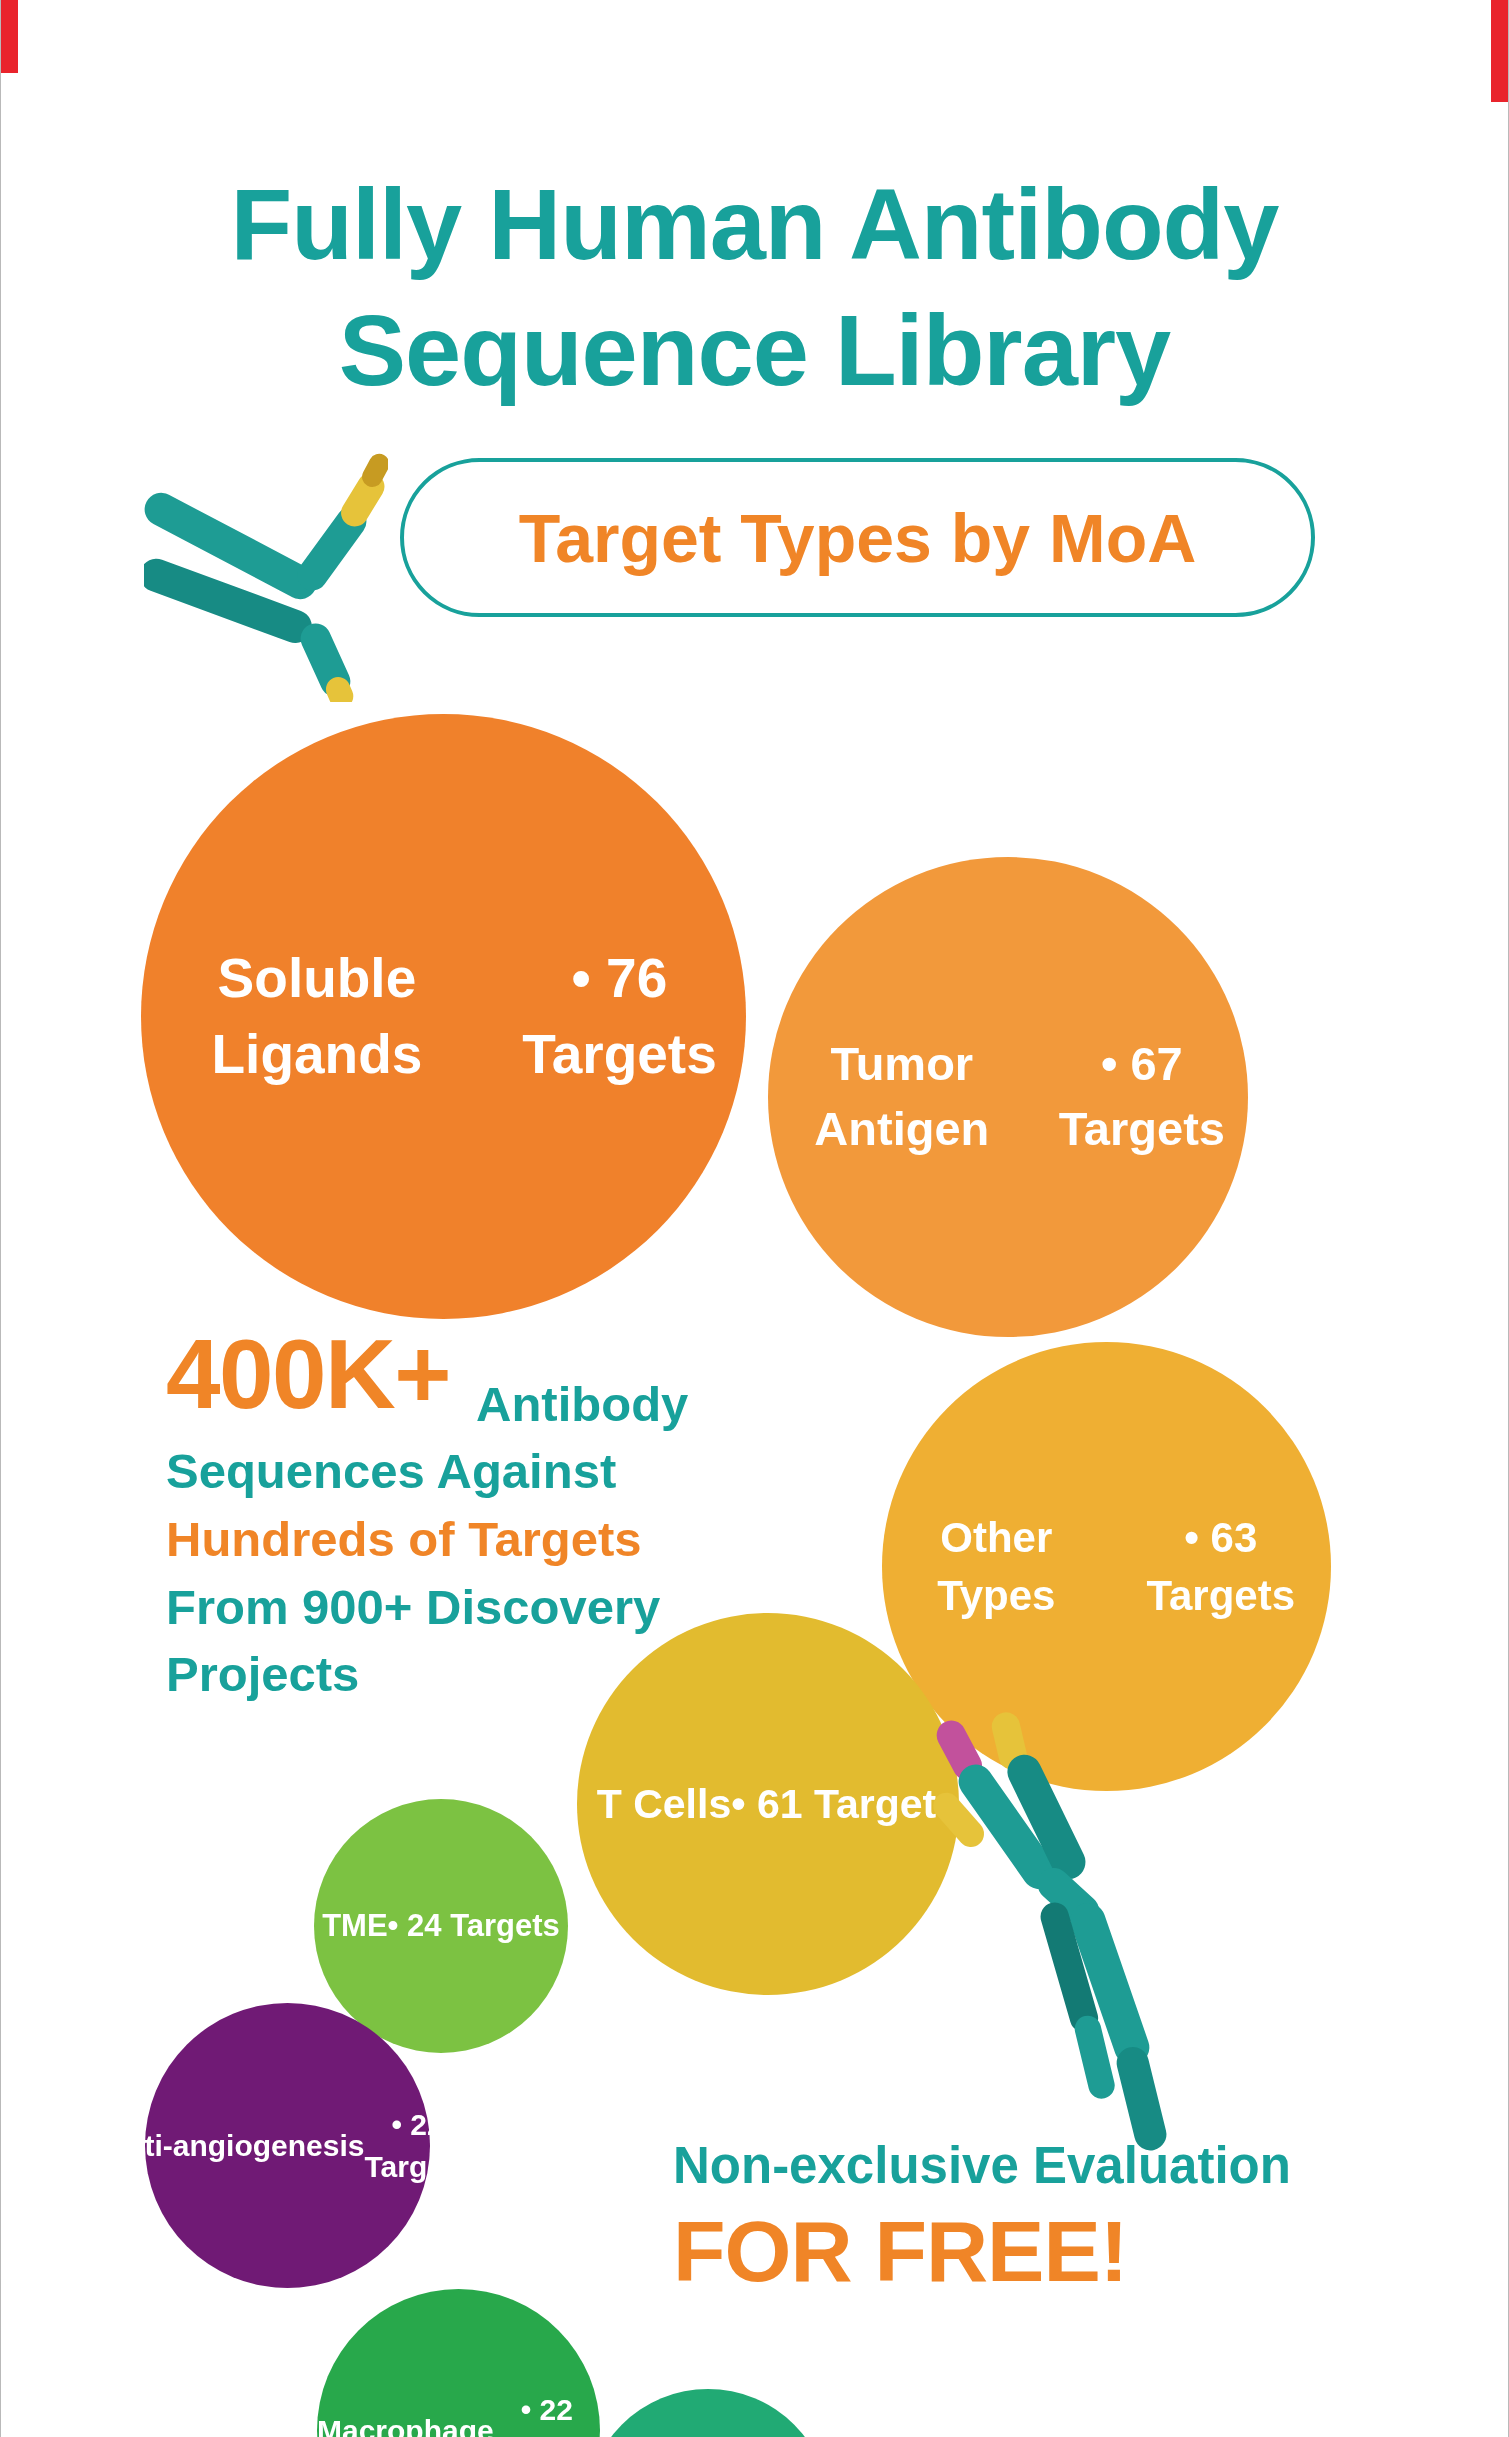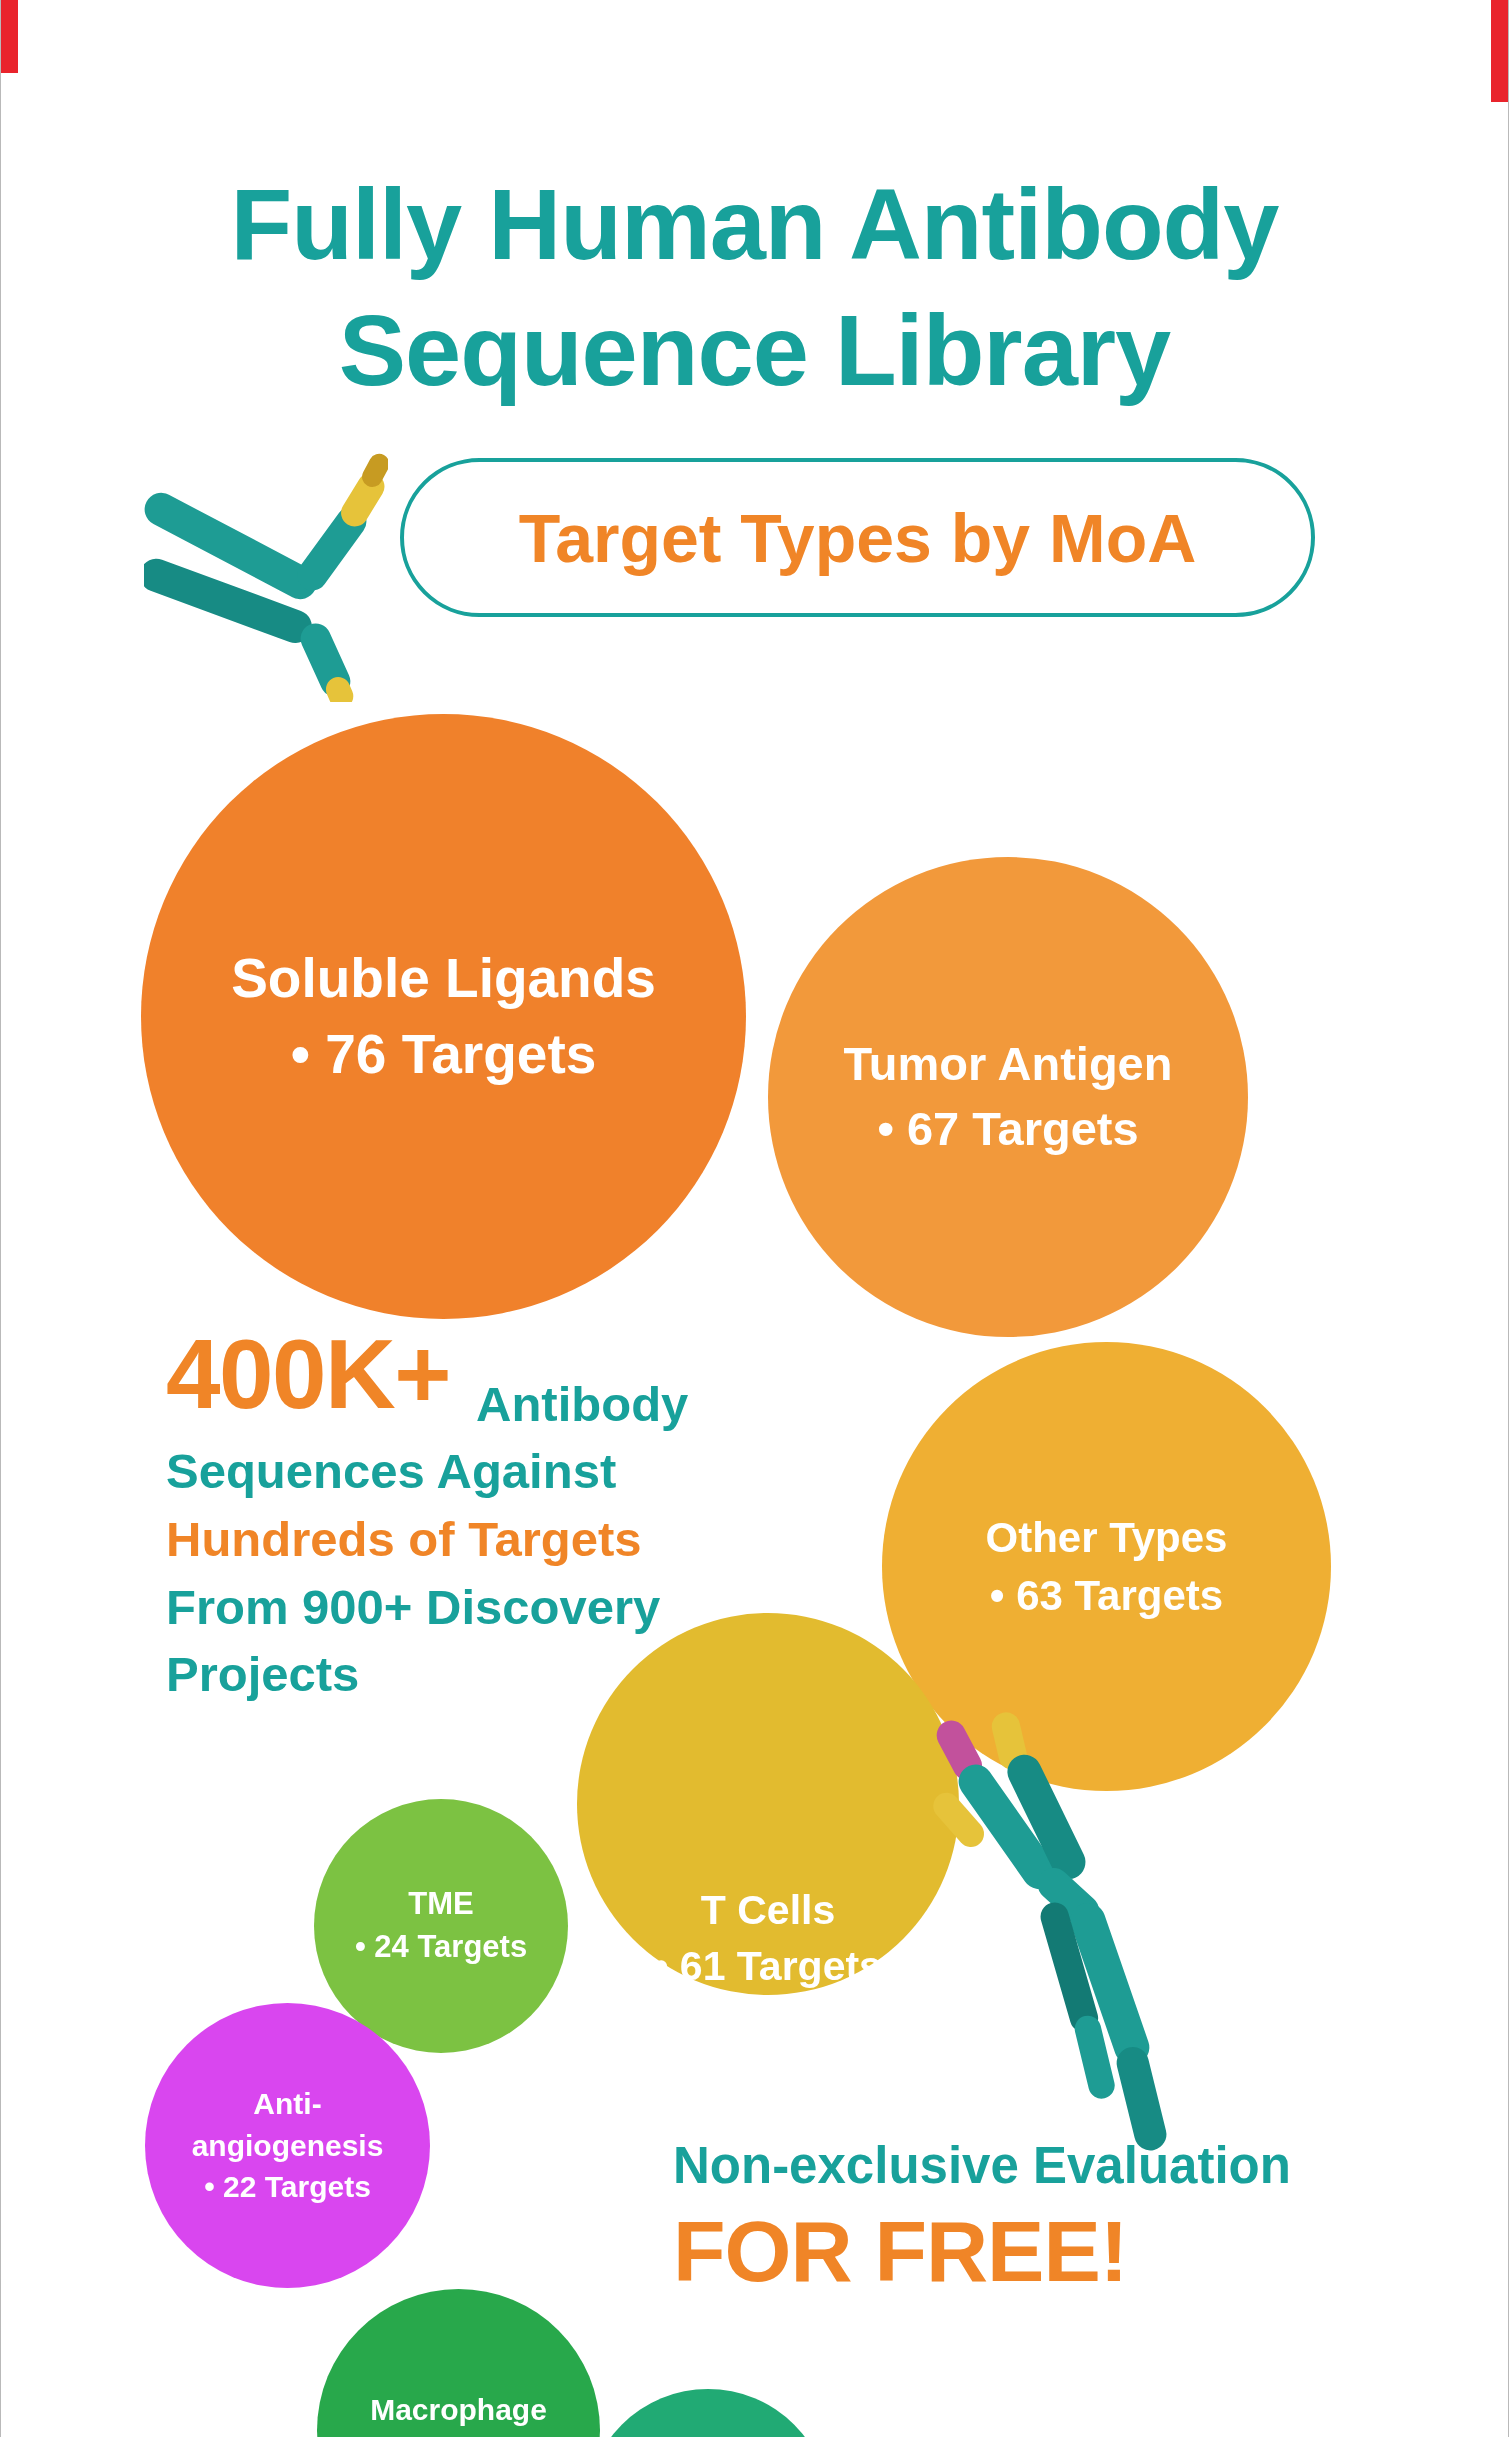--- a/index.html
+++ b/index.html
@@ -21,21 +21,21 @@
   }
   .badge{
     position:absolute; left:400px; top:458px; width:907px; height:151px;
     border:4.4px solid var(--teal); border-radius:83px; background:#ffffff;
     display:flex; align-items:center; justify-content:center;
     color:var(--orange); font-size:68px; font-weight:bold;
   }
 
   .bubble{
     position:absolute; border-radius:50%;
-    display:flex; flex-direction:column; align-items:center; justify-content:center;
+    display:flex; flex-direction:row; align-items:center; justify-content:center;
     color:#ffffff; font-weight:bold; text-align:center; line-height:1.38;
   }
 
   .stats{
     position:absolute; left:166px; top:1316px; width:653px;
     font-weight:bold; line-height:1.2;
   }
   .stats .row1{display:flex; align-items:flex-end; gap:26px;}
   .stats .big{color:var(--orange); font-size:98px; letter-spacing:-1.5px;}
   .stats .teal-txt{color:var(--teal); font-size:49px;}
@@ -81,21 +81,21 @@
         <div>• 63 Targets</div>
       </div>
       <div class="bubble" style="left: 577px; top: 1613px; width: 382px; height: 382px; background: rgb(226, 187, 47); font-size: 41px; justify-content: flex-end;">
         <div>T Cells</div>
         <div>• 61 Targets</div>
       </div>
       <div class="bubble" style="left: 314px; top: 1799px; width: 254px; height: 254px; background: rgb(124, 194, 66); font-size: 31px;">
         <div>TME</div>
         <div>• 24 Targets</div>
       </div>
-      <div class="bubble" style="left: 145px; top: 2003px; width: 285px; height: 285px; background: #d946ef; font-size: 30px;">
+      <div class="bubble" style="left: 145px; top: 2003px; width: 285px; height: 285px; background: #701a75; font-size: 30px;">
         <div>Anti-</div>
         <div>angiogenesis</div>
         <div>• 22 Targets</div>
       </div>
       <div class="bubble" style="left: 317px; top: 2289px; width: 283px; height: 283px; background: rgb(40, 168, 75); font-size: 30px;">
         <div>Macrophage</div>
         <div>• 22 Targets</div>
       </div>
       <div class="bubble" style="left: 586px; top: 2389px; width: 244px; height: 244px; background: rgb(33, 170, 116); font-size: 29px;"></div>
     </div>

